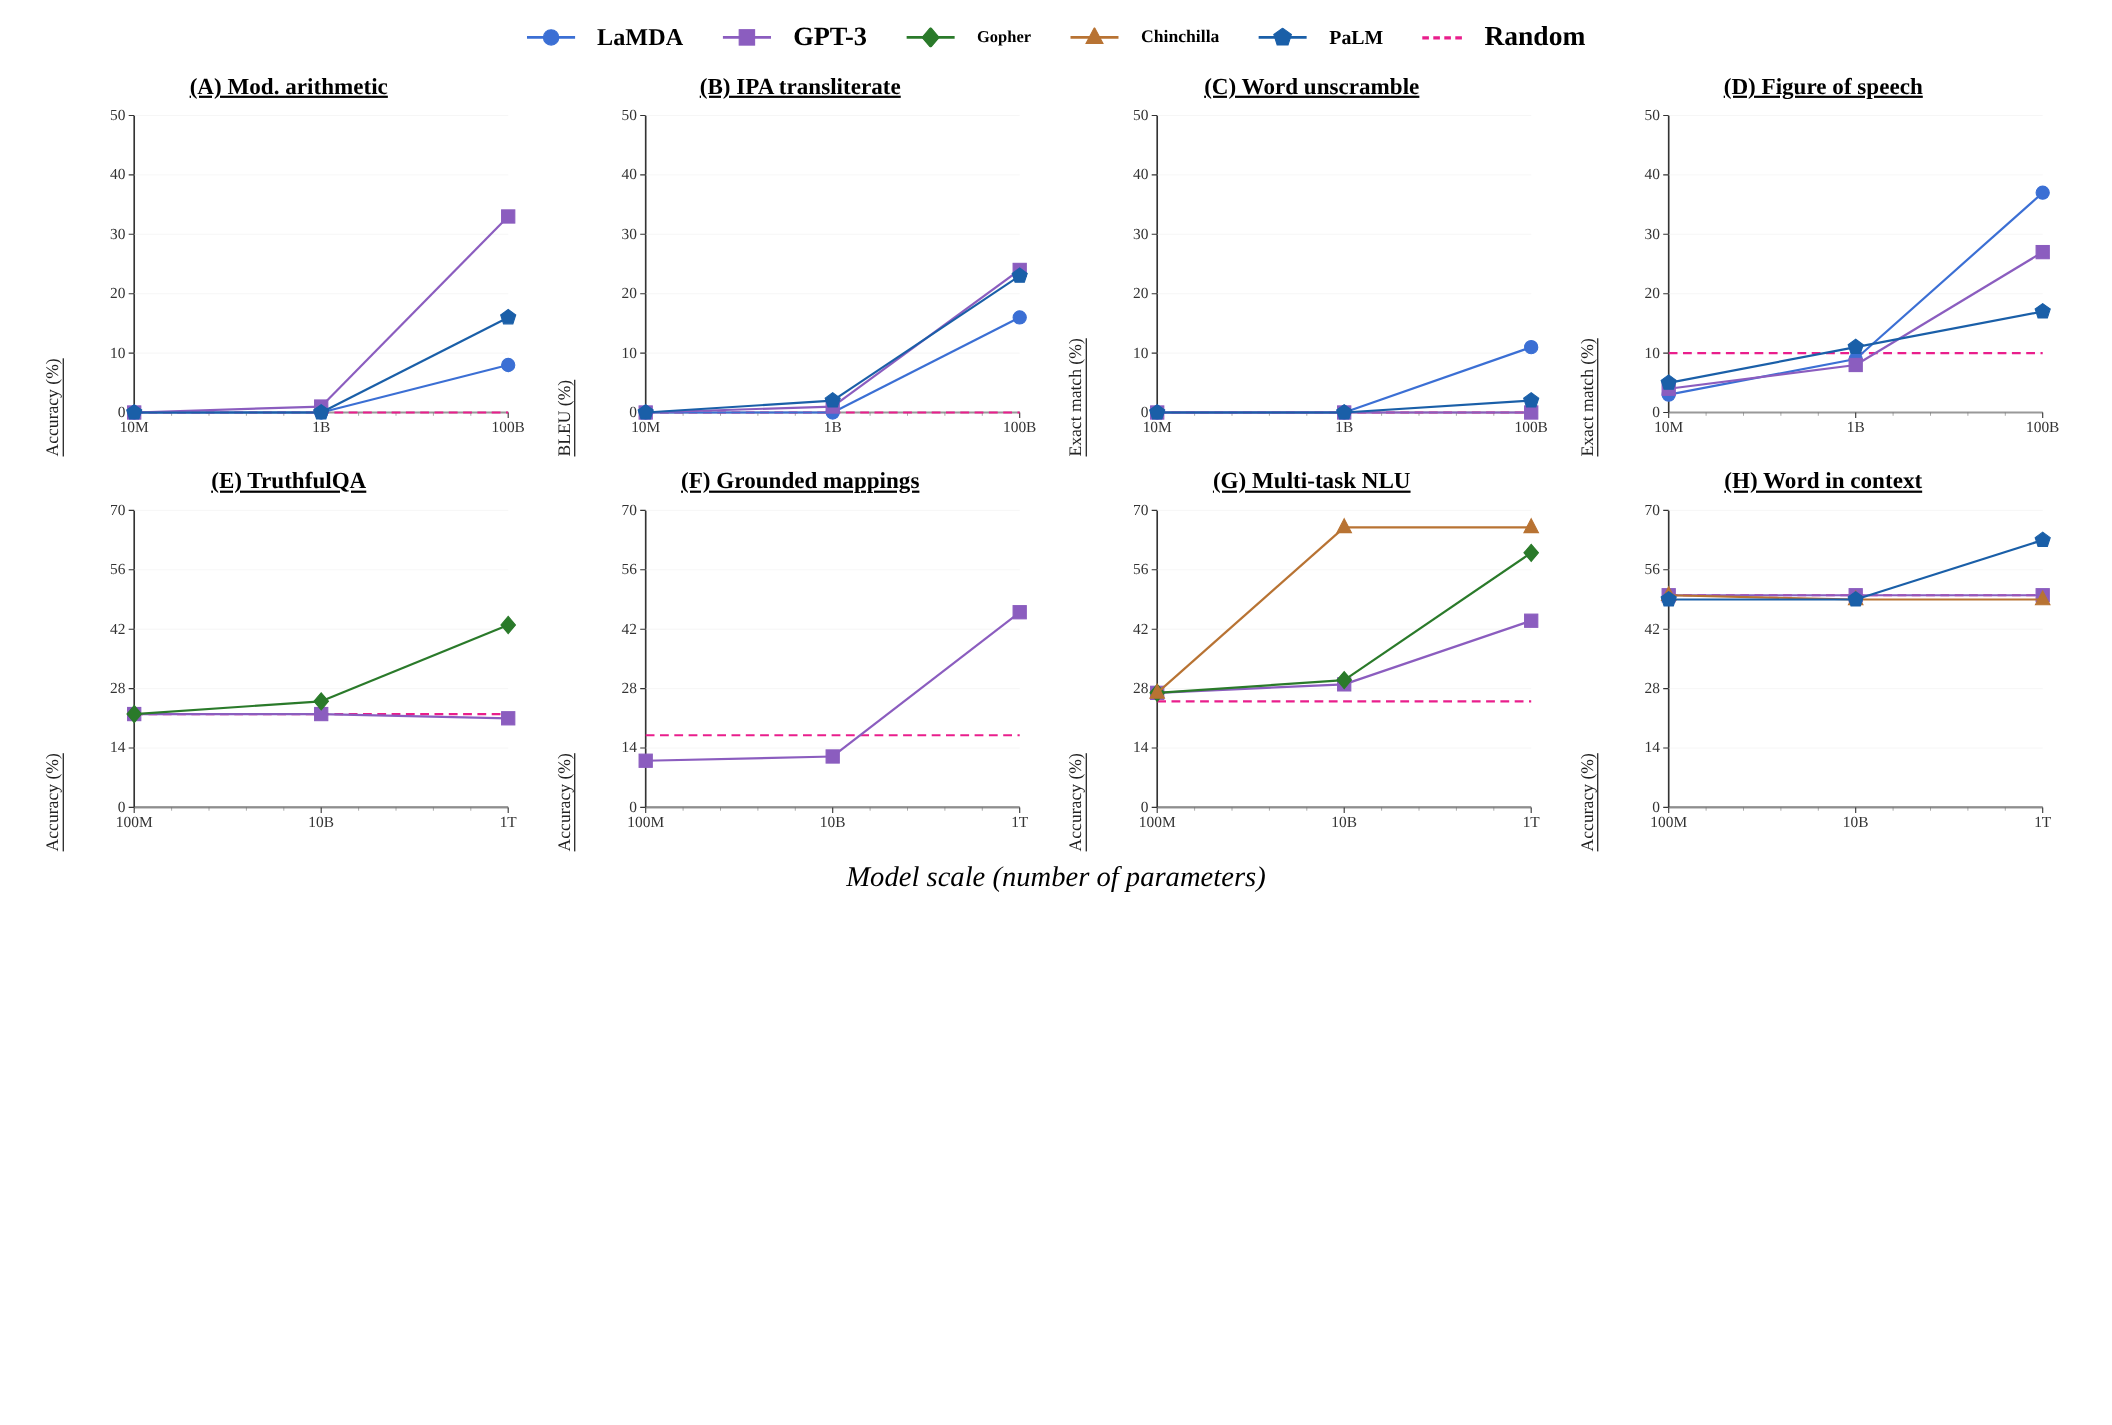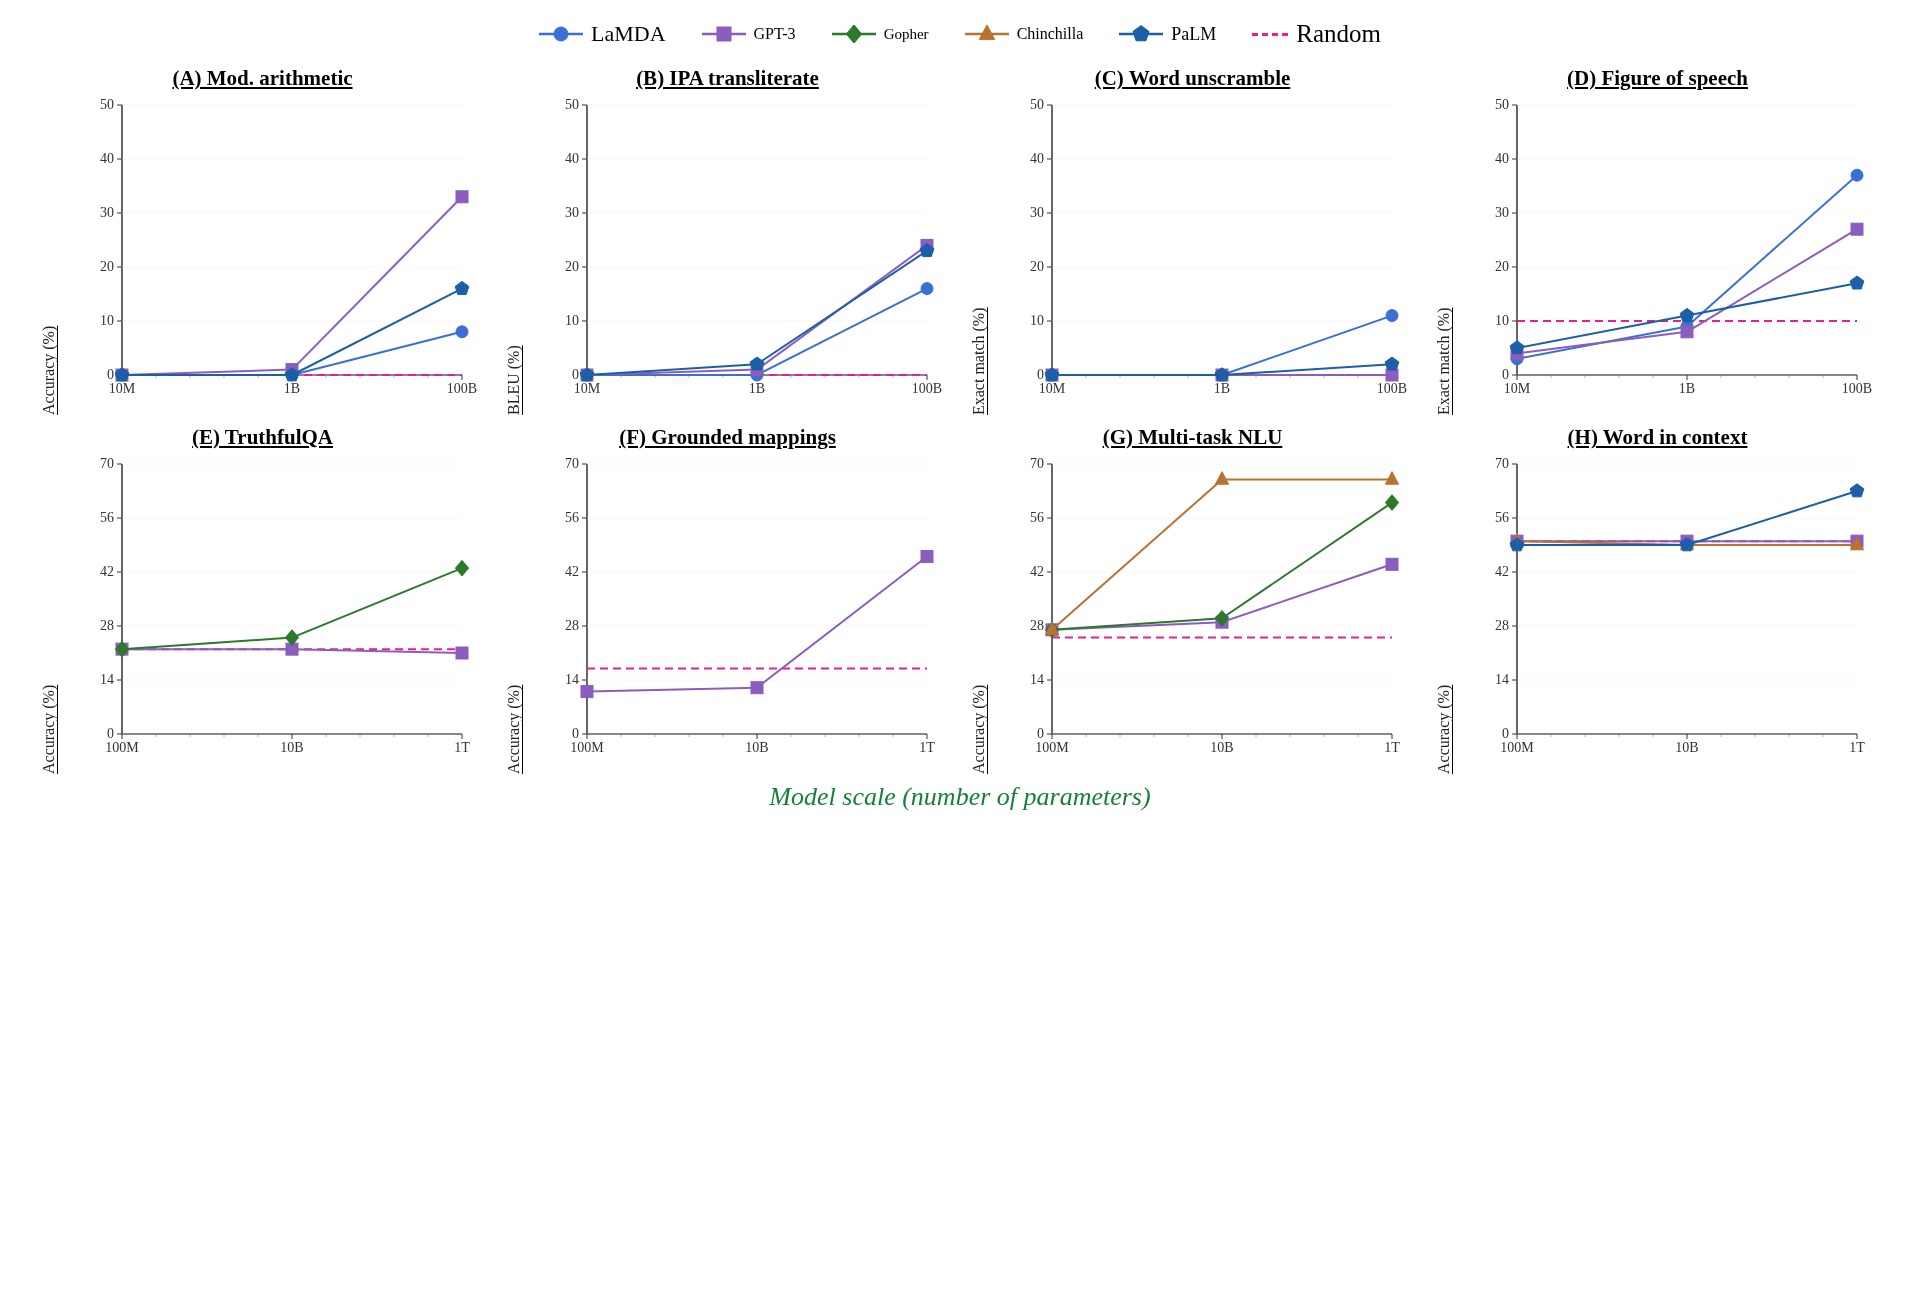--- a/index.html
+++ b/index.html
@@ -22,21 +22,22 @@
       display: flex;
       flex-direction: row;
       align-items: center;
       gap: 36px;
       margin-bottom: 18px;
       font-size: 22px;
     }
     .legend-item {
       display: flex;
       align-items: center;
-      gap: 8px;
+      gap: 20px;
+      font-weight: bold;
     }
     .legend-dashed {
       width: 36px;
       height: 0;
       border-top: 3px dashed #e91e8c;
       display: inline-block;
     }
     .charts-grid {
       display: grid;
       grid-template-columns: repeat(4, 1fr);
@@ -75,21 +76,21 @@
     }
     .chart-inner {
       flex: 1;
       display: flex;
       flex-direction: column;
     }
     .bottom-label {
       font-size: 26px;
       text-align: center;
       margin-top: 8px;
-      color: #15803d;
+      color: #000000;
       font-style: italic;
     }
   </style>
 </head>
 <body>
 
 <div class="main-container">
 
   <div class="legend" id="legend-container">
       <div class="legend-item">
@@ -97,21 +98,21 @@
           <line x1="0" y1="9" x2="44" y2="9" stroke="#3b6fd4" stroke-width="2.5"></line>
           <circle cx="22" cy="9" r="7" fill="#3b6fd4" stroke="#3b6fd4"></circle>
         </svg>
         <span style="font-size: 22px;">LaMDA</span>
       </div>
       <div class="legend-item">
         <svg width="44" height="18">
           <line x1="0" y1="9" x2="44" y2="9" stroke="#8b5dbf" stroke-width="2.5"></line>
           <rect x="15" y="2" width="14" height="14" fill="#8b5dbf" stroke="#8b5dbf"></rect>
         </svg>
-        <span style="font-size: 16px;">GPT-3</span>
+        <span style="font-size: 24px;">GPT-3</span>
       </div>
       <div class="legend-item">
         <svg width="44" height="18">
           <line x1="0" y1="9" x2="44" y2="9" stroke="#2a7a2a" stroke-width="2.5"></line>
           <polygon points="22,-0.09999999999999964 29.700000000000003,9 22,18.1 14.299999999999999,9" fill="#2a7a2a" stroke="#2a7a2a"></polygon>
         </svg>
         <span style="font-size: 15px;">Gopher</span>
       </div>
       <div class="legend-item">
         <svg width="44" height="18">

